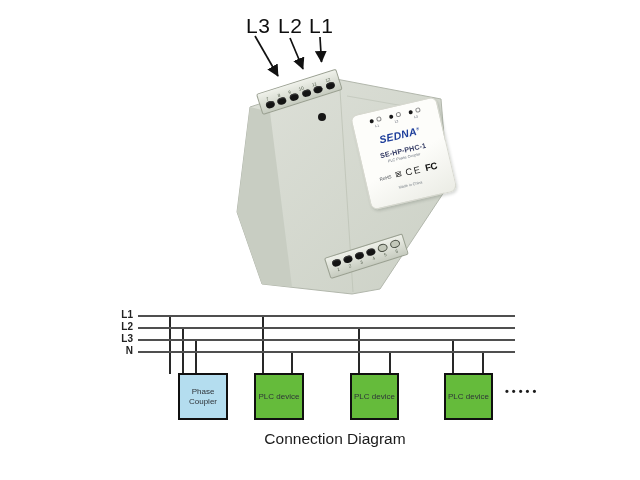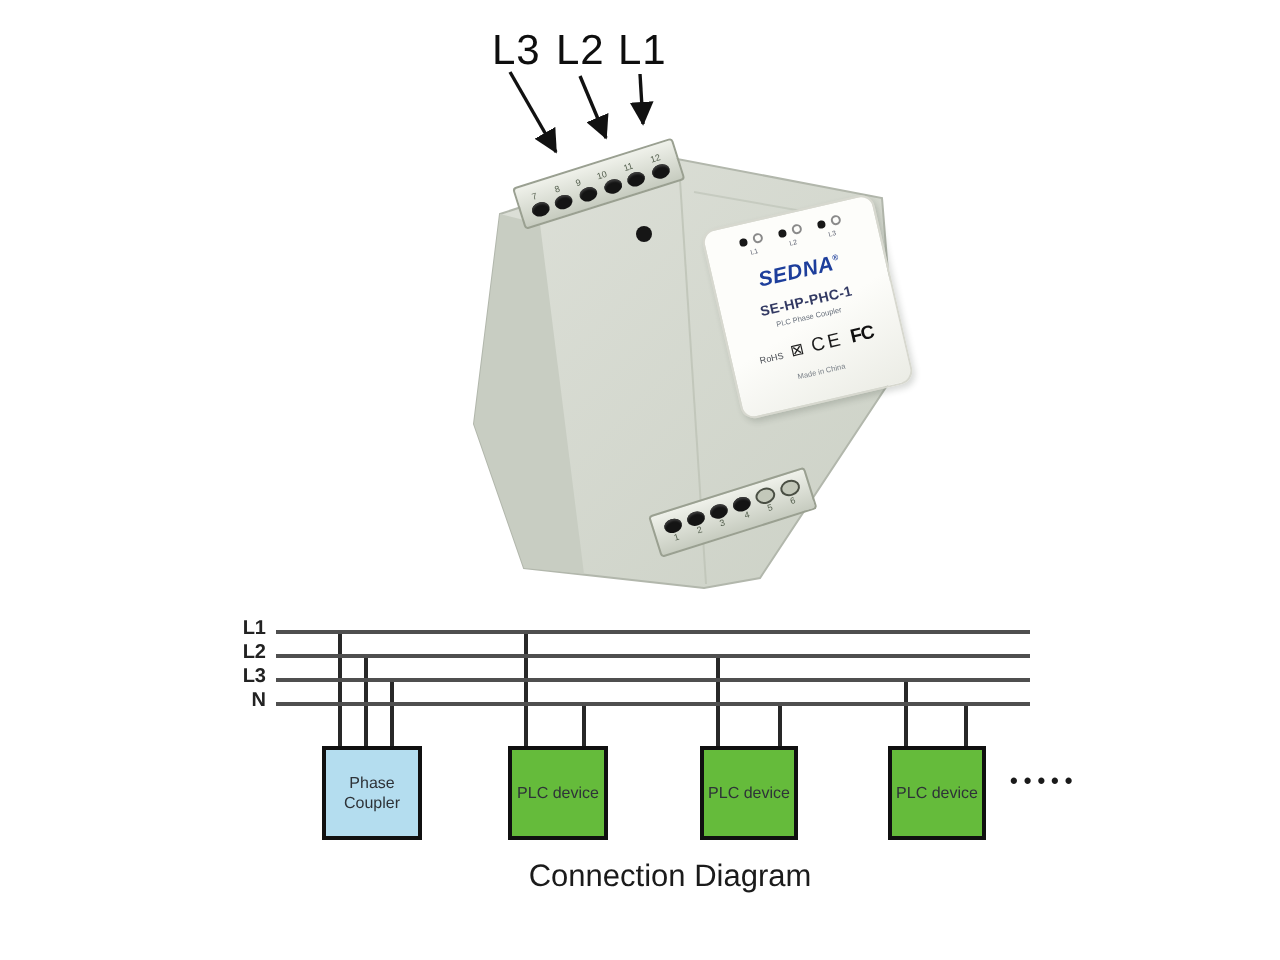--- a/index.html
+++ b/index.html
@@ -48,21 +48,21 @@
 
   
   .bus{left:138px;width:377px;height:2px;background:#4f4f4f;z-index:1;}
   #bus-l1{top:315px;} #bus-l2{top:327px;} #bus-l3{top:339px;} #bus-n{top:351px;}
   .buslabel{left:103px;width:30px;text-align:right;font-size:10px;font-weight:600;color:#222;line-height:11px;}
   #bl-l1{top:309px;} #bl-l2{top:321px;} #bl-l3{top:333px;} #bl-n{top:345px;}
   .vwire{width:2px;background:#282828;z-index:0;}
   .dbox{top:373px;height:47px;border:2.5px solid #101010;box-sizing:border-box;z-index:2;
         display:flex;align-items:center;justify-content:center;text-align:center;
         font-size:8px;line-height:10px;color:#2e3338;padding:1px;}
-  #box-coupler{left:161px;width:50px;}
+  #box-coupler{left:178px;width:50px;}
   #box-plc1{left:254px;width:50px;}
   #box-plc2{left:350px;width:49px;}
   #box-plc3{left:444px;width:49px;}
   #cont-dots{left:505px;top:385px;font-size:11px;font-weight:700;letter-spacing:3px;color:#1a1a1a;}
   #diagram-caption{left:235px;top:430px;width:200px;text-align:center;font-size:15.5px;color:#1b1b1b;}
 </style>
 </head>
 <body>
 
 <svg id="photo-svg" class="abs" viewBox="0 0 640 480">

